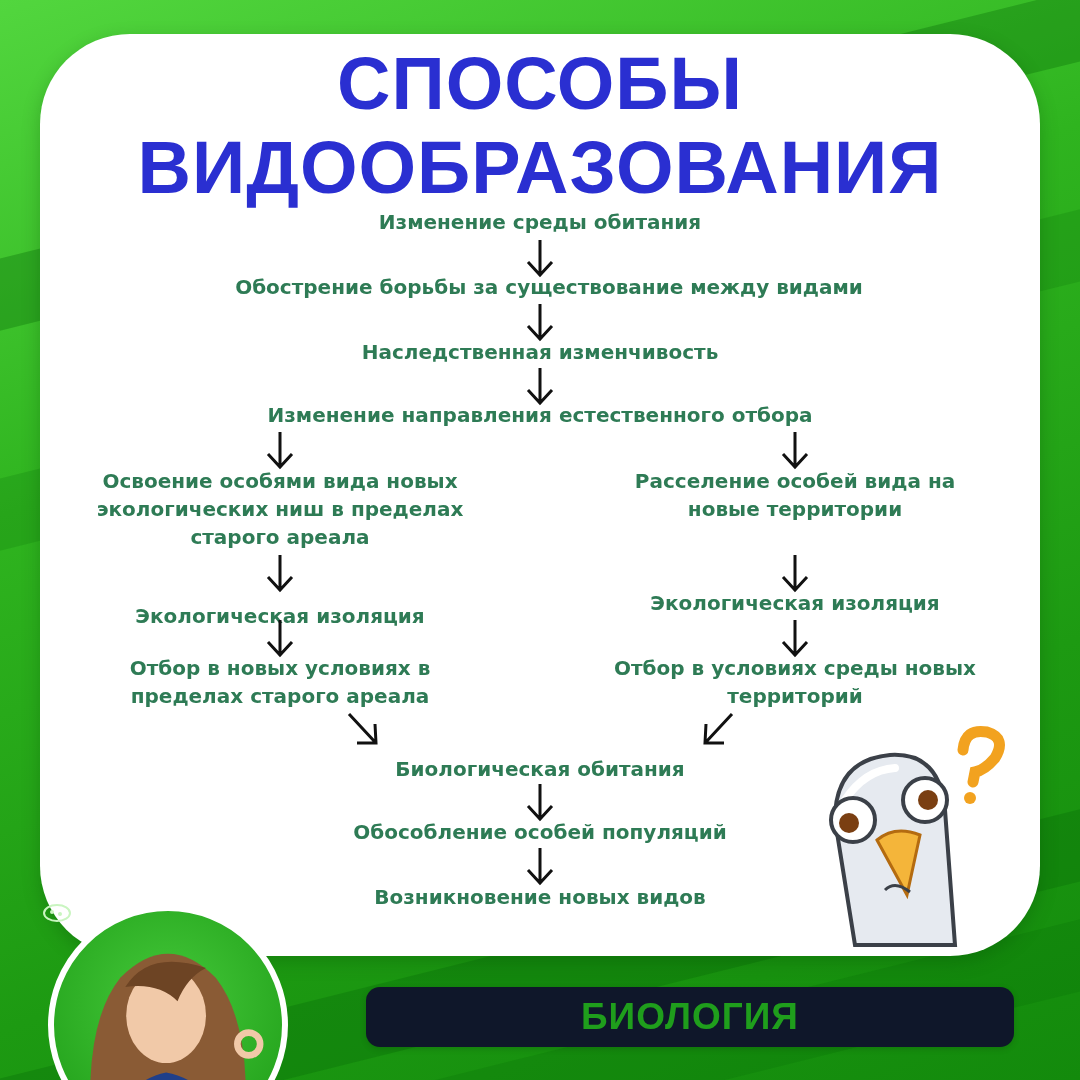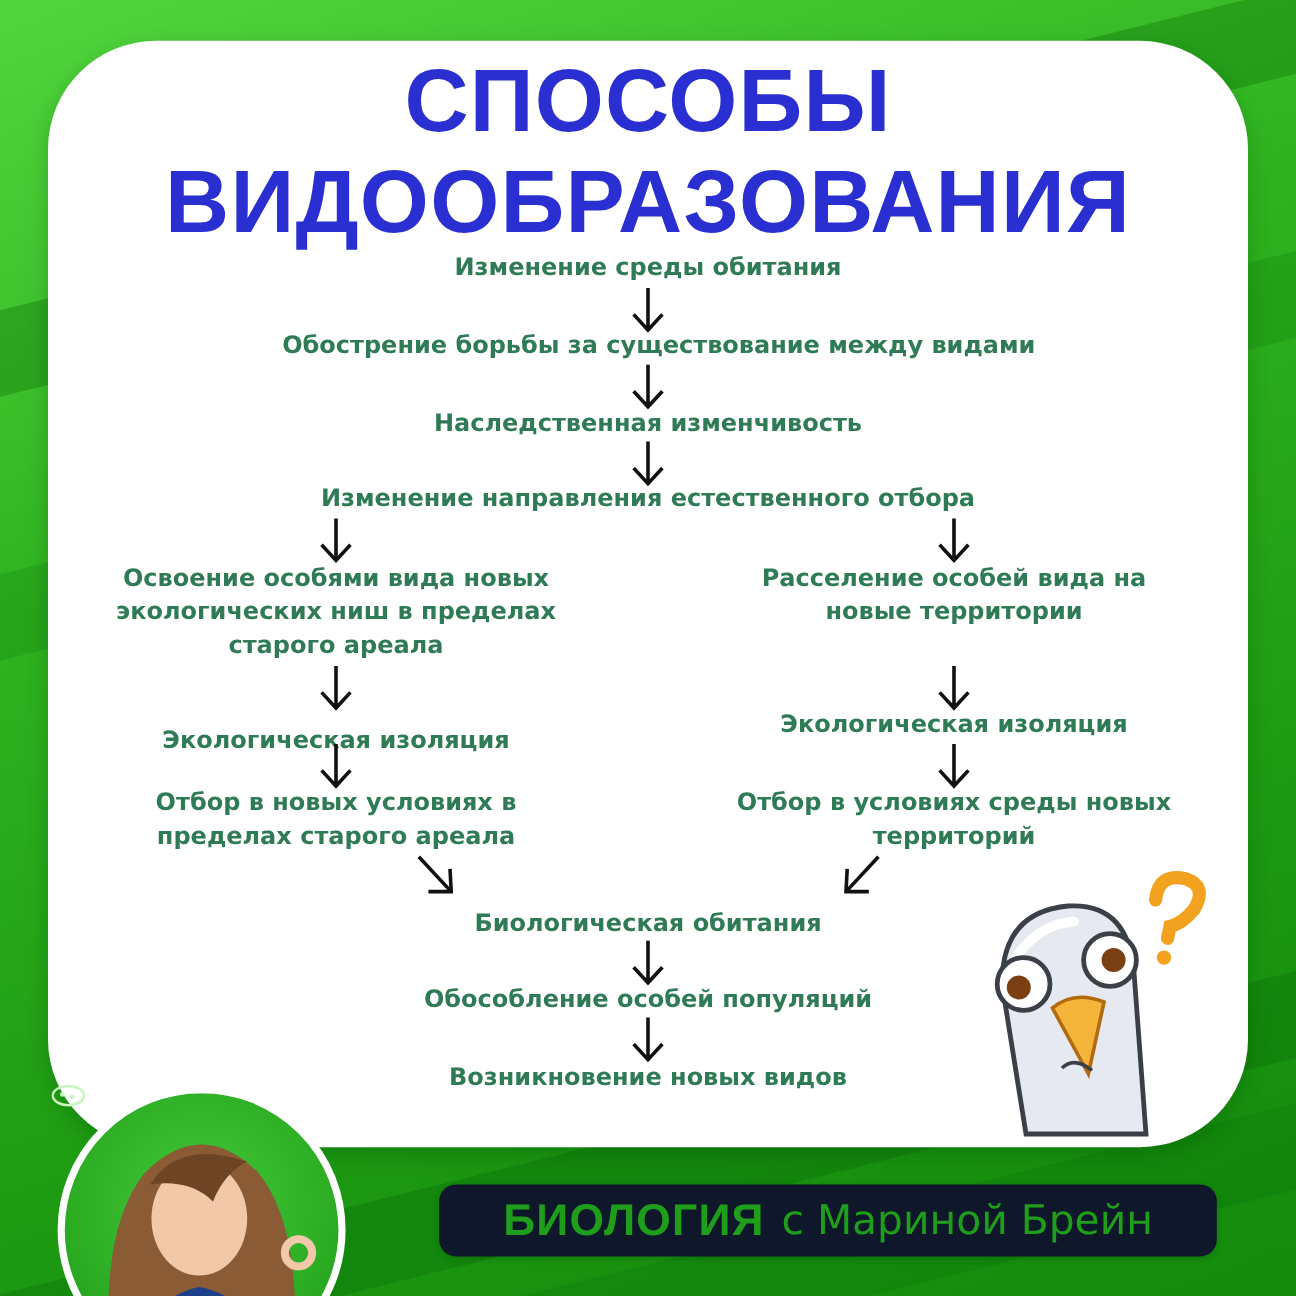--- a/index.html
+++ b/index.html
@@ -197,14 +197,13 @@
 <div class="doodle" style="left:40px; top:900px; width:34px; height:26px;">
   <svg viewBox="0 0 34 26">
       <ellipse cx="17" cy="13" rx="13" ry="8" fill="none" stroke="#c9f5c0" stroke-width="2"></ellipse>
       <circle cx="12" cy="12" r="2" fill="#c9f5c0"></circle>
       <circle cx="20" cy="14" r="2" fill="#c9f5c0"></circle>
     </svg>
 </div>
 
 <div class="footer-pill">
   <span class="footer-brand">БИОЛОГИЯ</span>
-  <span class="footer-rest">с Мариной Брейн</span>
 </div>
 
 </body></html>

